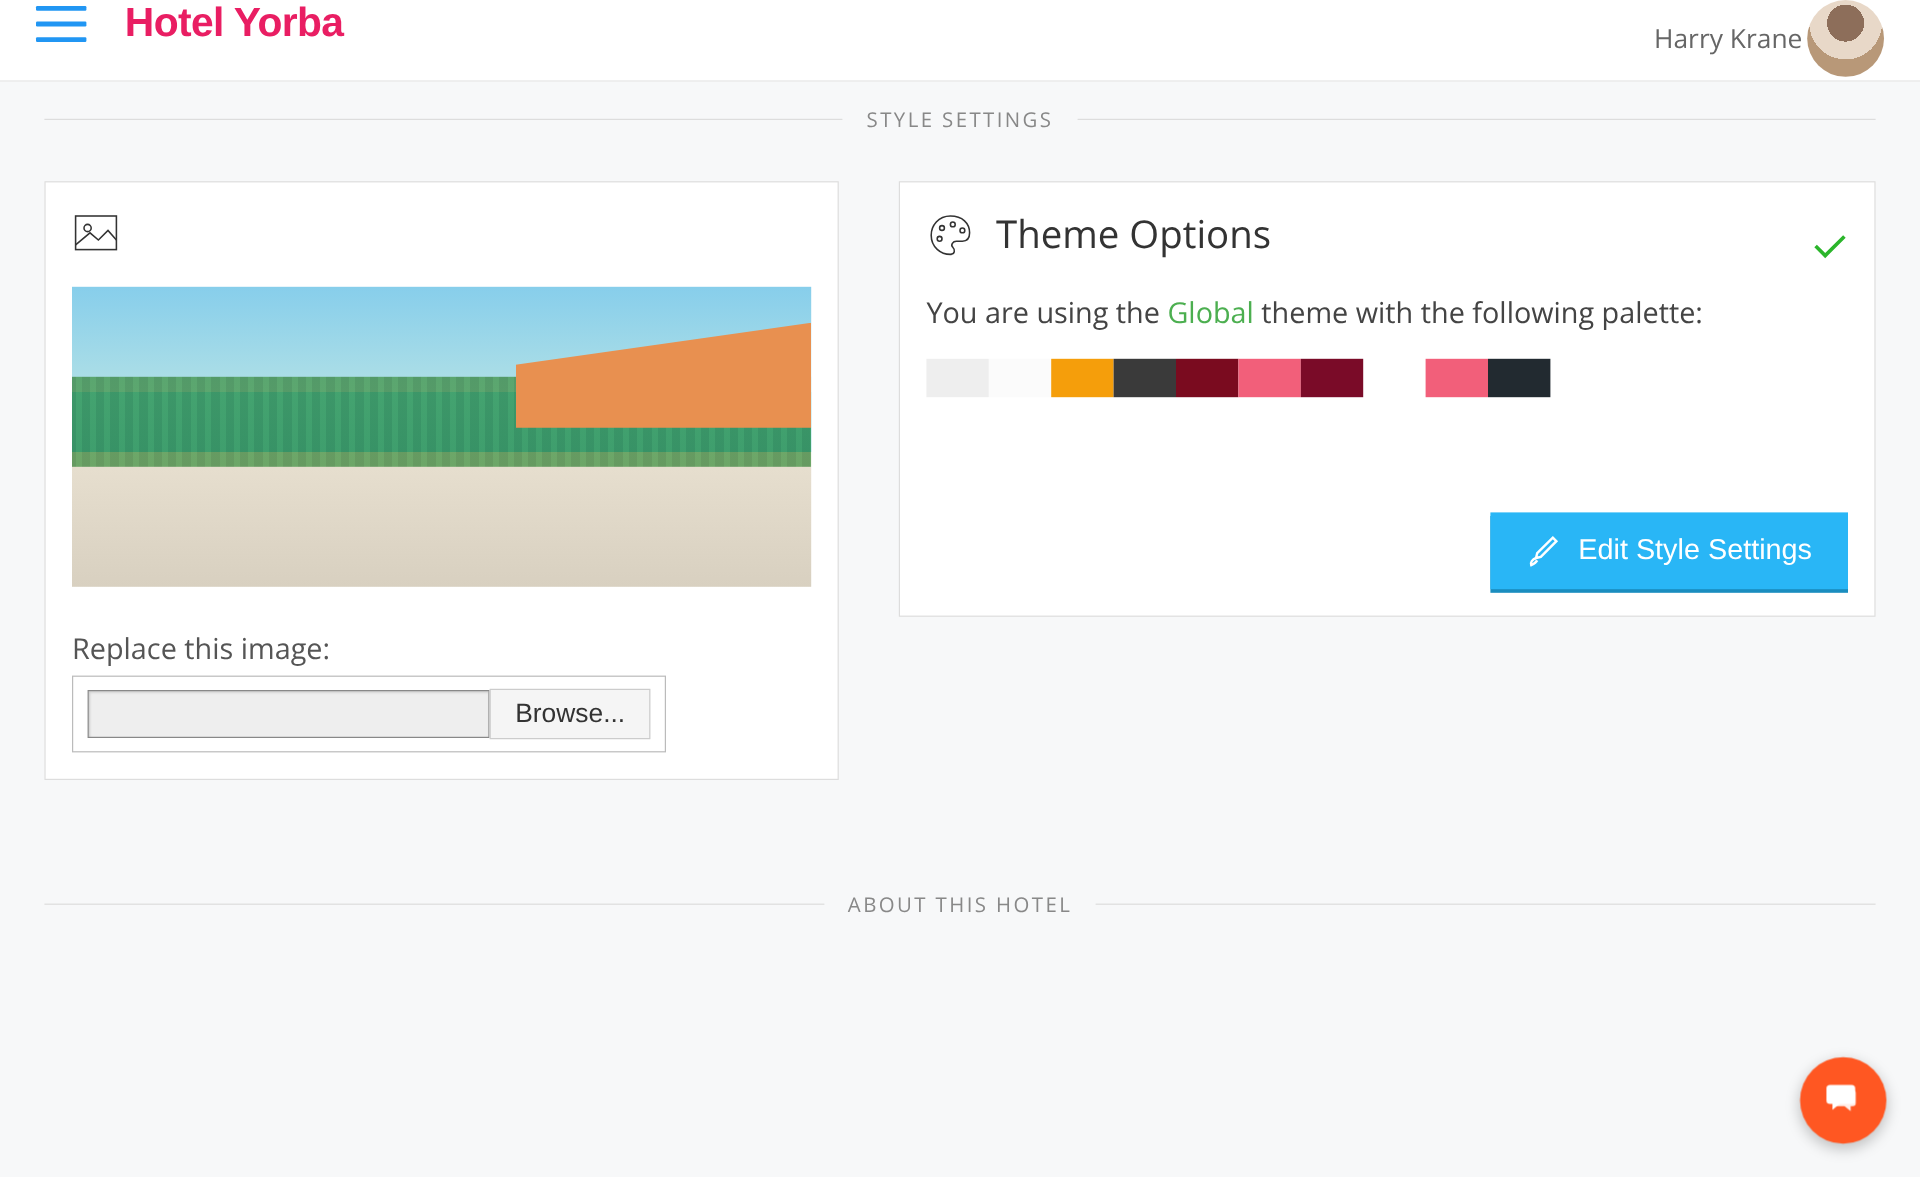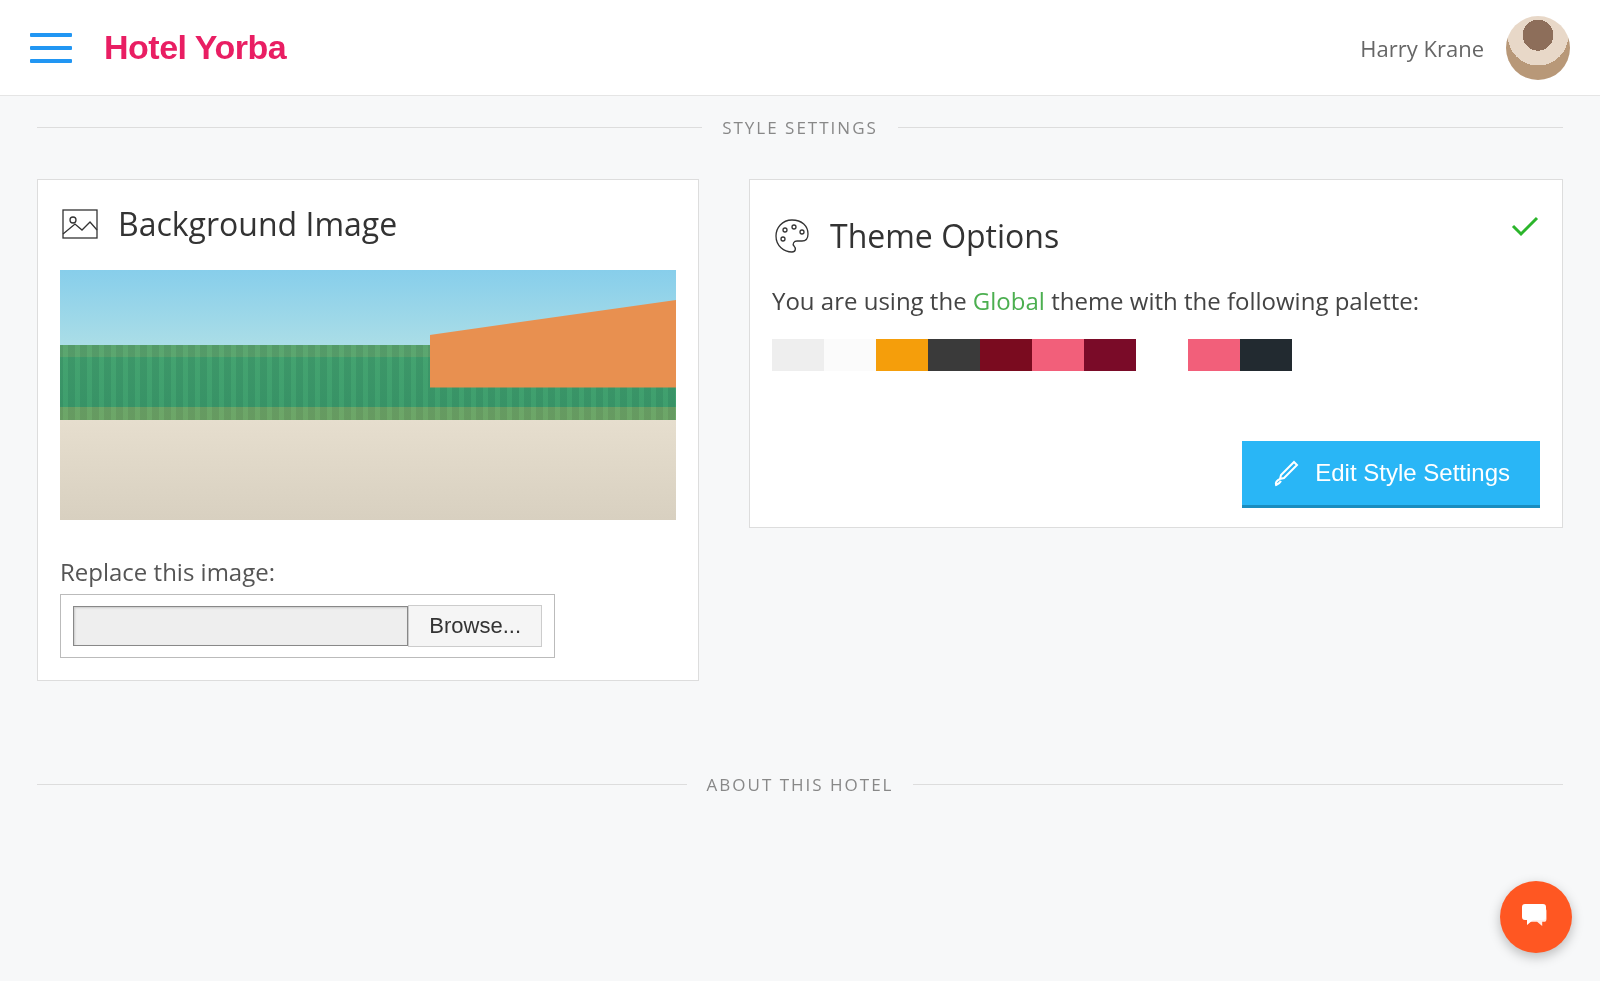--- a/index.html
+++ b/index.html
@@ -6,44 +6,44 @@
   body {
     font-family: 'Open Sans', 'Segoe UI', Tahoma, sans-serif;
     background: #f7f8f9;
     color: #333;
     width: 1600px;
     height: 981px;
     overflow: hidden;
   }
   .header {
     background: #fff;
-    height: 96px;
+    height: 68px;
     border-bottom: 1px solid #e5e5e5;
     display: flex;
-    align-items: center;
+    align-items: flex-start;
     padding: 0 30px;
     justify-content: space-between;
   }
   .header-left { display: flex; align-items: center; gap: 32px; }
   .hamburger {
     width: 42px; height: 30px;
     display: flex; flex-direction: column; justify-content: space-between;
     cursor: pointer;
   }
   .hamburger span {
     display: block; height: 4px; background: #2196f3; border-radius: 1px;
   }
   .brand {
     font-family: 'Bauhaus 93', 'Arial Black', sans-serif;
     font-weight: 900;
     font-size: 34px;
     color: #e91e63;
     letter-spacing: -0.5px;
   }
-  .header-right { display: flex; align-items: center; gap: 22px; }
+  .header-right { display: flex; align-items: center; gap: 4px; }
   .user-name { font-size: 22px; color: #666; }
   .avatar {
     width: 64px; height: 64px; border-radius: 50%;
     background: radial-gradient(circle at 50% 30%, #8d6e5a 0 28%, #e8d8c8 28% 55%, #b89878 55%);
     position: relative; overflow: hidden;
   }
   .content { padding: 20px 37px; }
   .section-divider {
     display: flex; align-items: center; margin: 0 0 40px 0;
   }
@@ -59,23 +59,22 @@
     padding: 22px; flex: 1;
   }
   .card-left { width: 662px; flex: none; }
   .card-right { flex: 1; }
   .card-title {
     display: flex; align-items: center; gap: 18px;
     font-size: 32px; font-weight: 400; color: #333;
     margin-bottom: 25px;
   }
   .card-title-row {
-    display: flex; align-items: flex-start; justify-content: space-between;
+    display: flex; align-items: flex-end; justify-content: space-between;
     margin-bottom: 25px;
-    margin-top: 12px;
   }
   .card-title-row .card-title { margin-bottom: 0; }
   .icon-svg { width: 40px; height: 40px; stroke: #333; fill: none; stroke-width: 1.3; }
   .check-icon { stroke: #2bb52b; stroke-width: 3; width: 30px; height: 24px; }
   .bg-image {
     width: 100%; height: 250px;
     background: linear-gradient(to bottom, #87ceeb 0%, #b0e0e6 35%, #5fd3e8 35%, #4ec5e0 55%, #e8e0d0 55%, #d8d0c0 100%);
     position: relative; overflow: hidden;
   }
   .bg-image::before {
@@ -103,21 +102,21 @@
   }
   .theme-text { font-size: 24px; color: #444; line-height: 1.55; margin-bottom: 20px; }
   .theme-link { color: #4caf50; }
   .palette { display: flex; gap: 0; height: 32px; margin-bottom: 70px; }
   .swatch { width: 52px; height: 32px; }
   .swatch.gap { background: transparent; }
   .edit-btn {
     display: inline-flex; align-items: center; gap: 15px;
     background: #29b6f6; color: #fff; font-size: 24px;
     padding: 18px 30px; border: none; cursor: pointer;
-    box-shadow: 0 3px 0 #1a8dbf; float: right;
+    box-shadow: 0 3px 0 #1a8dbf; float: right; margin-top: 26px;
   }
   .brush-icon { width: 28px; height: 28px; stroke: #fff; fill: none; stroke-width: 2; }
   .fab {
     position: fixed; right: 28px; bottom: 28px;
     width: 72px; height: 72px; border-radius: 50%;
     background: #ff5722; display: flex; align-items: center; justify-content: center;
     box-shadow: 0 4px 12px rgba(0,0,0,0.25); cursor: pointer;
   }
   .fab svg { width: 34px; height: 34px; fill: #fff; }
   .section-divider.lower { margin-top: 92px; }
@@ -148,21 +147,20 @@
 
   <div class="row">
 
     <div class="card card-left">
       <div class="card-title">
         <svg class="icon-svg" viewBox="0 0 40 40">
           <rect x="3" y="6" width="34" height="28"></rect>
           <circle cx="13" cy="16" r="3"></circle>
           <polyline points="3,30 15,20 22,26 30,18 37,26"></polyline>
         </svg>
-        <span>Background Image</span>
       </div>
       <div class="bg-image"></div>
       <div class="replace-label">Replace this image:</div>
       <div class="file-input-wrap">
         <div class="file-text-input"></div>
         <button class="browse-btn">Browse...</button>
       </div>
     </div>
 
     <div class="card card-right">

